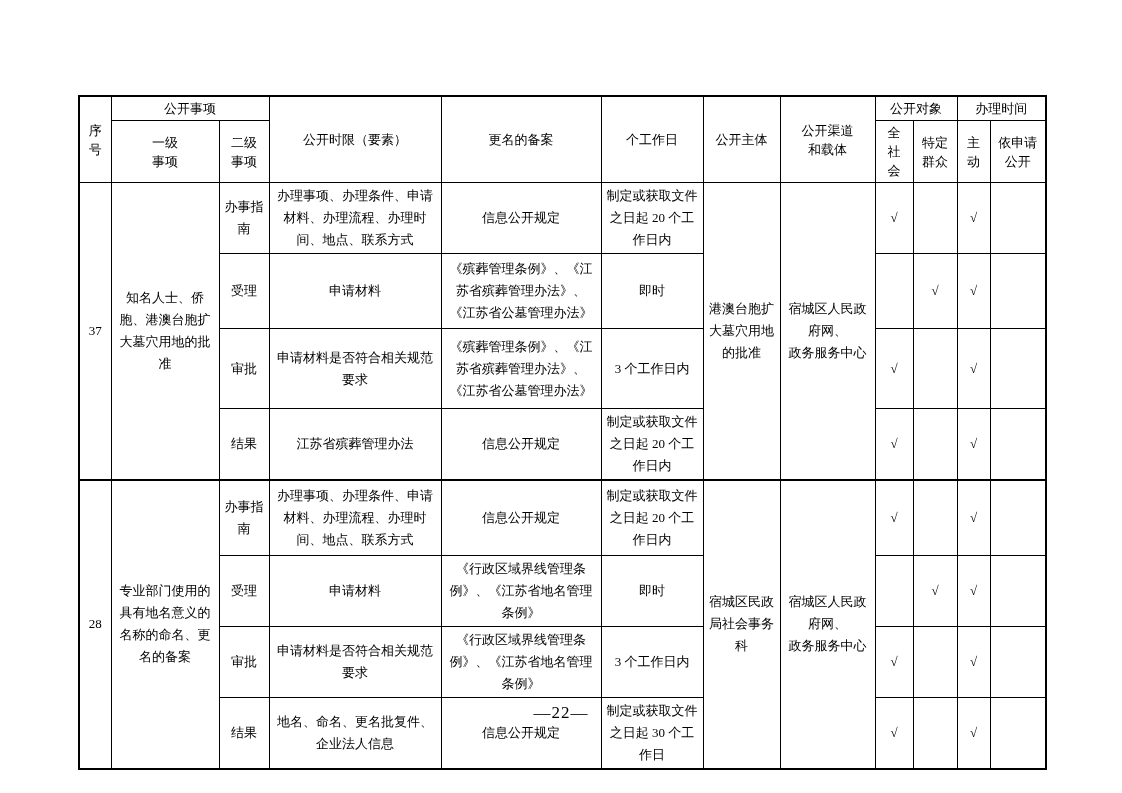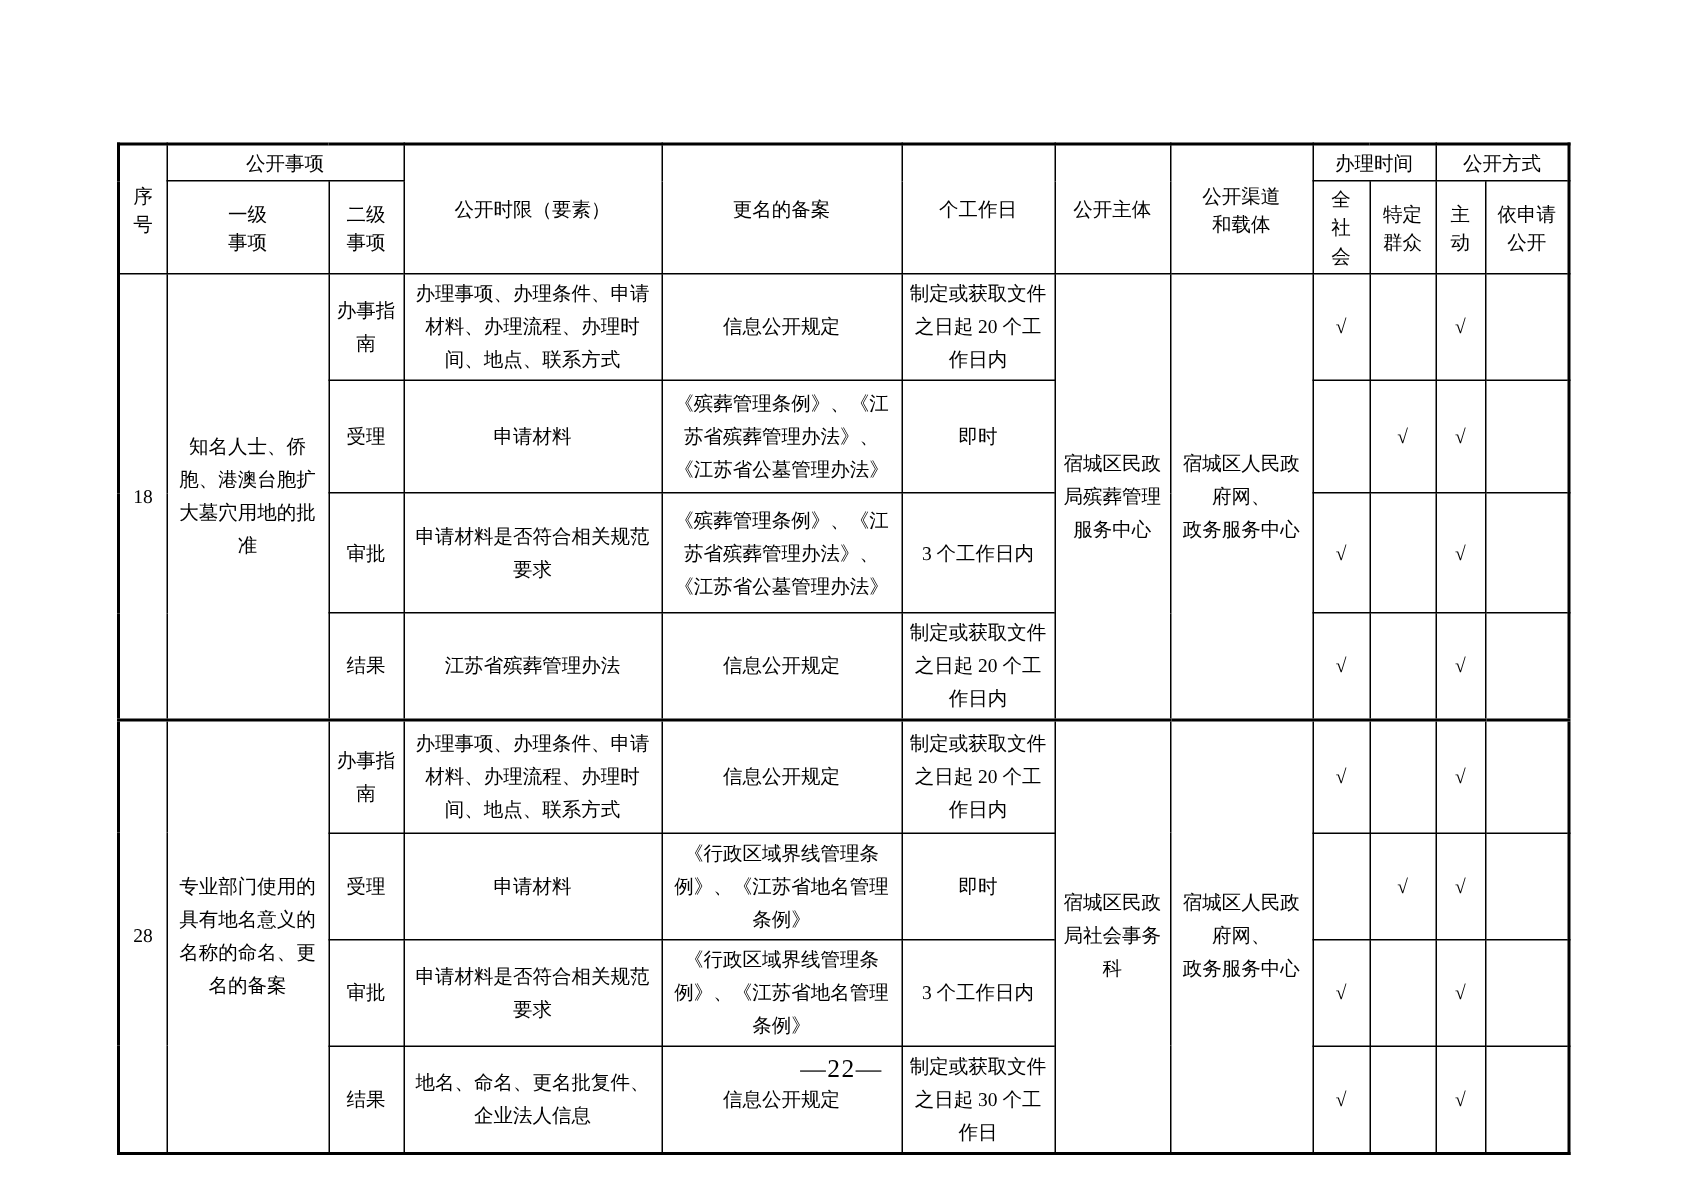--- a/index.html
+++ b/index.html
@@ -79,49 +79,49 @@
       <tr style="height:24px">
         <th rowspan="2" class="pre">序
 号</th>
         <th colspan="2">公开事项</th>
         <th rowspan="2">公开时限（要素）</th>
         <th rowspan="2">更名的备案</th>
         <th rowspan="2">个工作日</th>
         <th rowspan="2">公开主体</th>
         <th rowspan="2" class="pre">公开渠道
 和载体</th>
+        <th colspan="2">公开对象</th>
         <th colspan="2">办理时间</th>
-        <th colspan="2">公开方式</th>
       </tr>
       <tr style="height:53px">
         <th class="pre">一级
 事项</th>
         <th class="pre">二级
 事项</th>
         <th class="pre">全
 社
 会</th>
         <th class="pre">特定
 群众</th>
         <th class="pre">主
 动</th>
         <th class="pre">依申请
 公开</th>
       </tr>
     </thead>
     <tbody>
 
       <tr style="height:70px">
-        <td rowspan="4">18</td>
+        <td rowspan="4">37</td>
         <td rowspan="4">知名人士、侨胞、港澳台胞扩大墓穴用地的批准</td>
         <td>办事指南</td>
         <td>办理事项、办理条件、申请材料、办理流程、办理时间、地点、联系方式</td>
         <td>信息公开规定</td>
         <td>制定或获取文件之日起 20 个工作日内</td>
-        <td rowspan="4">宿城区民政局殡葬管理服务中心</td>
+        <td rowspan="4">港澳台胞扩大墓穴用地的批准</td>
         <td rowspan="4" class="pre">宿城区人民政府网、
 政务服务中心</td>
         <td>√</td>
         <td></td>
         <td>√</td>
         <td></td>
       </tr>
       <tr style="height:75px">
         <td>受理</td>
         <td>申请材料</td>

